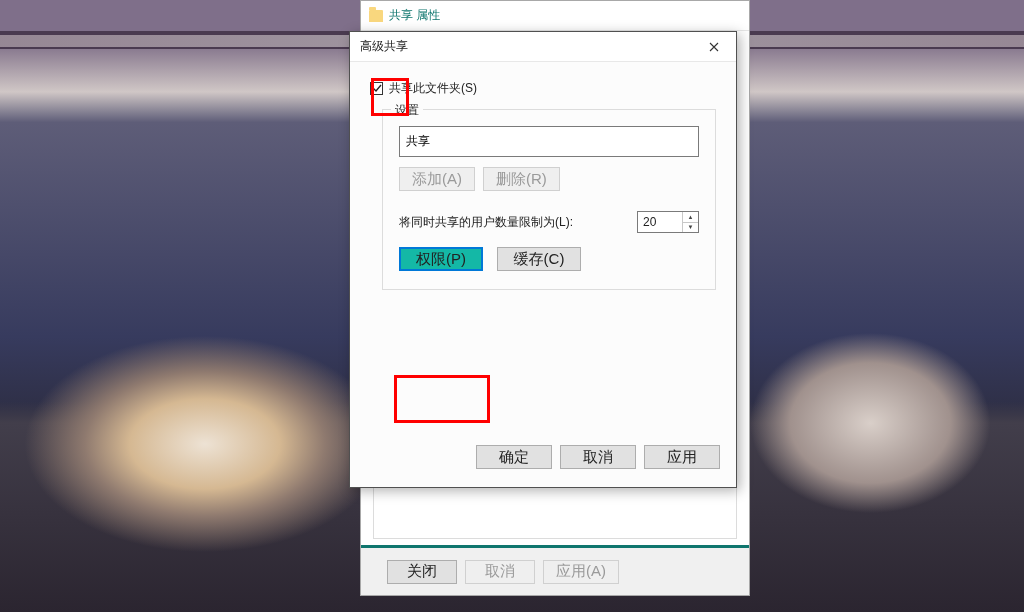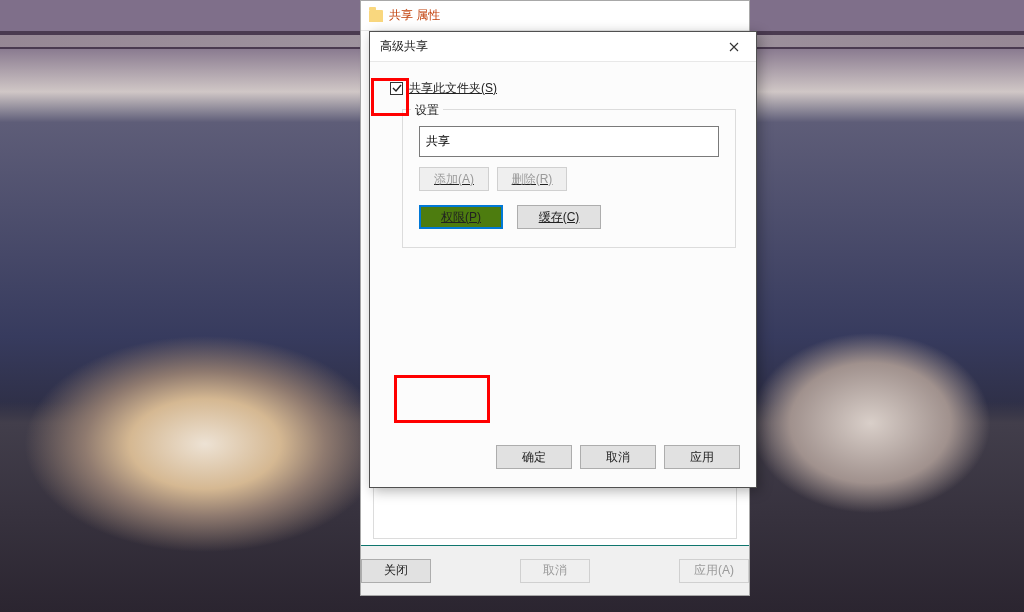--- a/index.html
+++ b/index.html
@@ -39,21 +39,21 @@
     position: absolute;
     left: 360px; top: 0;
     width: 390px; height: 596px;
     background: #ffffff;
     border: 1px solid #a8a8a8;
   }
   .parent-title {
     height: 30px;
     display: flex; align-items: center;
     padding: 0 8px;
-    color: #c2410c;
+    color: #0f766e;
     font-size: 12px;
     border-bottom: 1px solid #e6e6e6;
     background: #ffffff;
     gap: 6px;
   }
   .folder-icon {
     width: 14px; height: 12px;
     background: #f9d77e;
     border-radius: 1px 1px 0 0;
     position: relative;
@@ -65,30 +65,30 @@
     border-radius: 1px 1px 0 0;
   }
   .parent-body {
     position: absolute;
     left: 12px; top: 55px; right: 12px; bottom: 56px;
     border: 1px solid #dcdcdc;
   }
   .parent-footer {
     position: absolute; left: 0; right: 0; bottom: 0;
     height: 50px;
-    border-top: 1px solid #0f766e;
+    border-top: 3px solid #0f766e;
     background: #f0f0f0;
-    display: flex; justify-content: space-between; align-items: center;
-    gap: 8px; padding: 0 0;
+    display: flex; justify-content: flex-start; align-items: center;
+    gap: 8px; padding: 0 26px;
   }
 
   
   .adv-dialog {
     position: absolute;
-    left: 369px; top: 31px;
+    left: 349px; top: 31px;
     width: 388px; height: 457px;
     background: #fcfcfc;
     border: 1px solid #505050;
     box-shadow: 3px 3px 12px rgba(0,0,0,0.3);
   }
   .adv-title {
     height: 30px;
     display: flex; align-items: center;
     padding: 0 10px;
     font-size: 12px;
@@ -99,21 +99,21 @@
   }
   .close-x {
     position: absolute; right: 0; top: 0;
     width: 44px; height: 29px;
     display: flex; align-items: center; justify-content: center;
     font-size: 13px;
     color: #333;
   }
   .close-x svg { width: 10px; height: 10px; }
 
-  .adv-body { padding: 18px 20px 12px 20px; font-size: 12px; color: #222; text-decoration: underline; }
+  .adv-body { padding: 18px 20px 12px 20px; font-size: 12px; color: #222; }
   .check-row { display: flex; align-items: center; gap: 6px; margin-bottom: 12px; }
   .chk {
     width: 13px; height: 13px;
     border: 1px solid #333;
     background: #fff;
     display: flex; align-items: center; justify-content: center;
   }
   .chk svg { width: 10px; height: 9px; }
 
   .groupbox {
@@ -135,27 +135,27 @@
     border: 1px solid #7a7a7a;
     padding: 2px 6px;
     font-size: 12px;
     background: #fff;
   }
   .btn {
     height: 24px;
     min-width: 70px;
     border: 1px solid #adadad;
     background: #e1e1e1;
-    font-size: 12px;
+    font-size: 15px;
     color: #222;
     display: inline-flex; align-items: center; justify-content: center;
     padding: 0 12px;
   }
   .btn.disabled { color: #9a9a9a; background: #efefef; border-color: #d0d0d0; }
-  .btn.primary { border: 2px solid #0078d7; background: #4d7c0f; }
+  .btn.primary { border: 2px solid #0078d7; background: #14b8a6; }
   .row-btns { display: flex; gap: 8px; margin-top: 10px; }
   .limit-row { margin-top: 20px; display: flex; align-items: center; justify-content: space-between; }
   .spinner {
     width: 62px; height: 22px;
     border: 1px solid #7a7a7a;
     display: flex;
     background: #fff;
   }
   .spinner-val { flex: 1; padding-left: 5px; font-size: 12px; display: flex; align-items: center; }
   .spinner-btns { width: 16px; border-left: 1px solid #c8c8c8; display: flex; flex-direction: column; }
@@ -240,20 +240,30 @@
 
       <div class="row-btns">
         <button class="btn disabled">
             <span>添加(A)</span>
           </button>
         <button class="btn disabled">
             <span>删除(R)</span>
           </button>
       </div>
 
+      <div class="limit-row">
+        <span>将同时共享的用户数量限制为(L):</span>
+        <div class="spinner">
+          <span class="spinner-val">20</span>
+          <div class="spinner-btns">
+            <div>▲</div>
+            <div>▼</div>
+          </div>
+        </div>
+      </div>
 
 
       <div class="perm-row">
         <button class="btn primary" style="min-width:84px">
             <span>权限(P)</span>
           </button>
         <button class="btn" style="min-width:84px">
             <span>缓存(C)</span>
           </button>
       </div>

